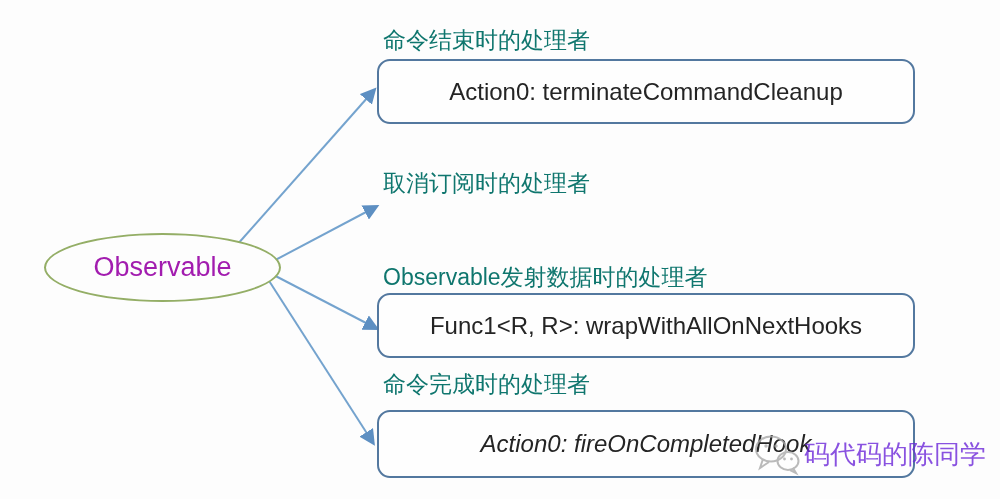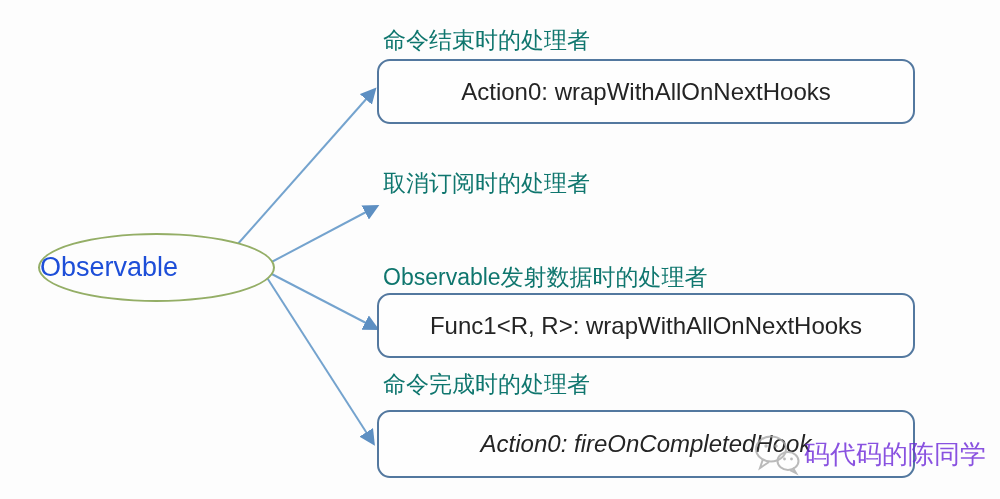--- a/index.html
+++ b/index.html
@@ -16,30 +16,30 @@
     overflow: hidden;
   }
   .arrow-layer {
     position: absolute;
     left: 0; top: 0;
     width: 1000px; height: 499px;
     pointer-events: none;
   }
   .ellipse-node {
     position: absolute;
-    left: 38px; top: 233px;
+    left: 44px; top: 233px;
     width: 237px; height: 69px;
     border: 2px solid #94ae66;
     border-radius: 50%;
     background: #fdfdfd;
     display: flex;
     align-items: center;
-    justify-content: flex-start;
+    justify-content: center;
     font-size: 27px;
-    color: #1d4ed8;
+    color: #a21caf;
     box-sizing: border-box;
   }
   .group-label {
     position: absolute;
     left: 383px;
     font-size: 23px;
     line-height: 26px;
     color: #0f766e;
     white-space: nowrap;
   }
@@ -100,21 +100,21 @@
       <path d="M264,273 L368,435" marker-end="url(#ah)"></path>
     </g>
   </svg>
 
   <div class="ellipse-node">
     <span>Observable</span>
   </div>
 
   <div class="group-label lbl-1">命令结束时的处理者</div>
   <div class="target-box box-1">
-    <span>Action0: wrapWithAllOnNextHooks</span>
+    <span>Action0: terminateCommandCleanup</span>
   </div>
 
   <div class="group-label lbl-2">取消订阅时的处理者</div>
 
   <div class="group-label lbl-3">Observable发射数据时的处理者</div>
   <div class="target-box box-3">
     <span>Func1&lt;R, R&gt;: wrapWithAllOnNextHooks</span>
   </div>
 
   <div class="group-label lbl-4">命令完成时的处理者</div>

